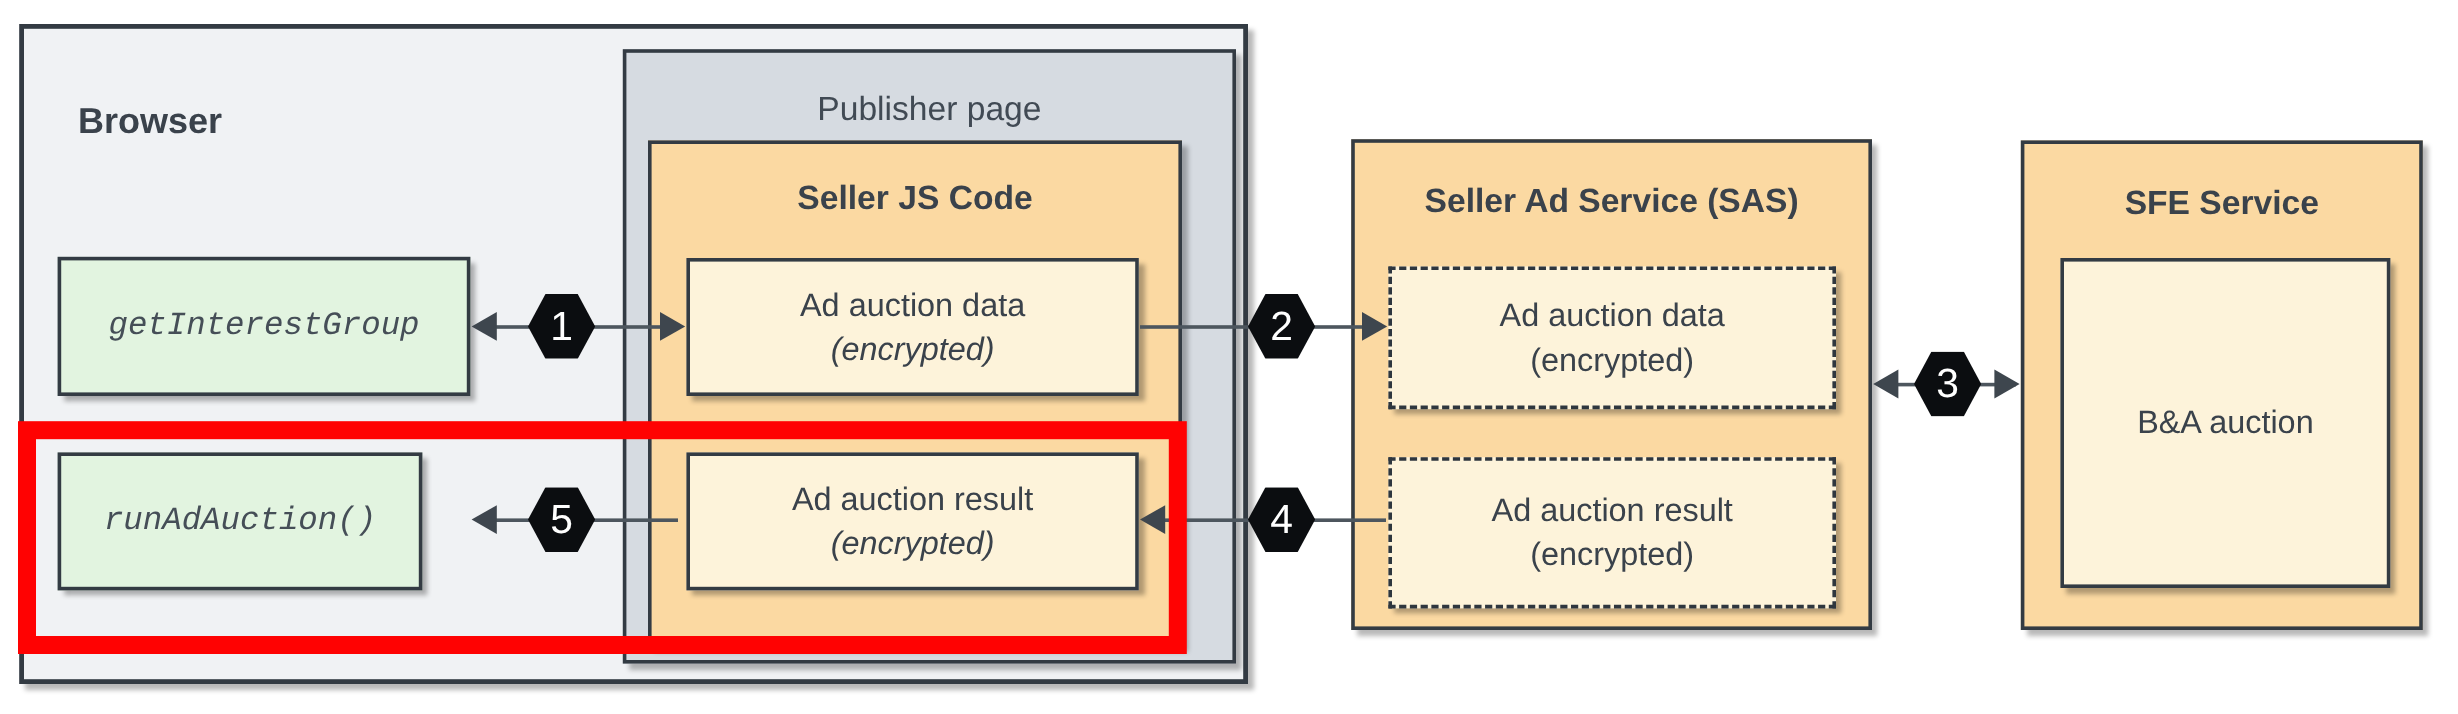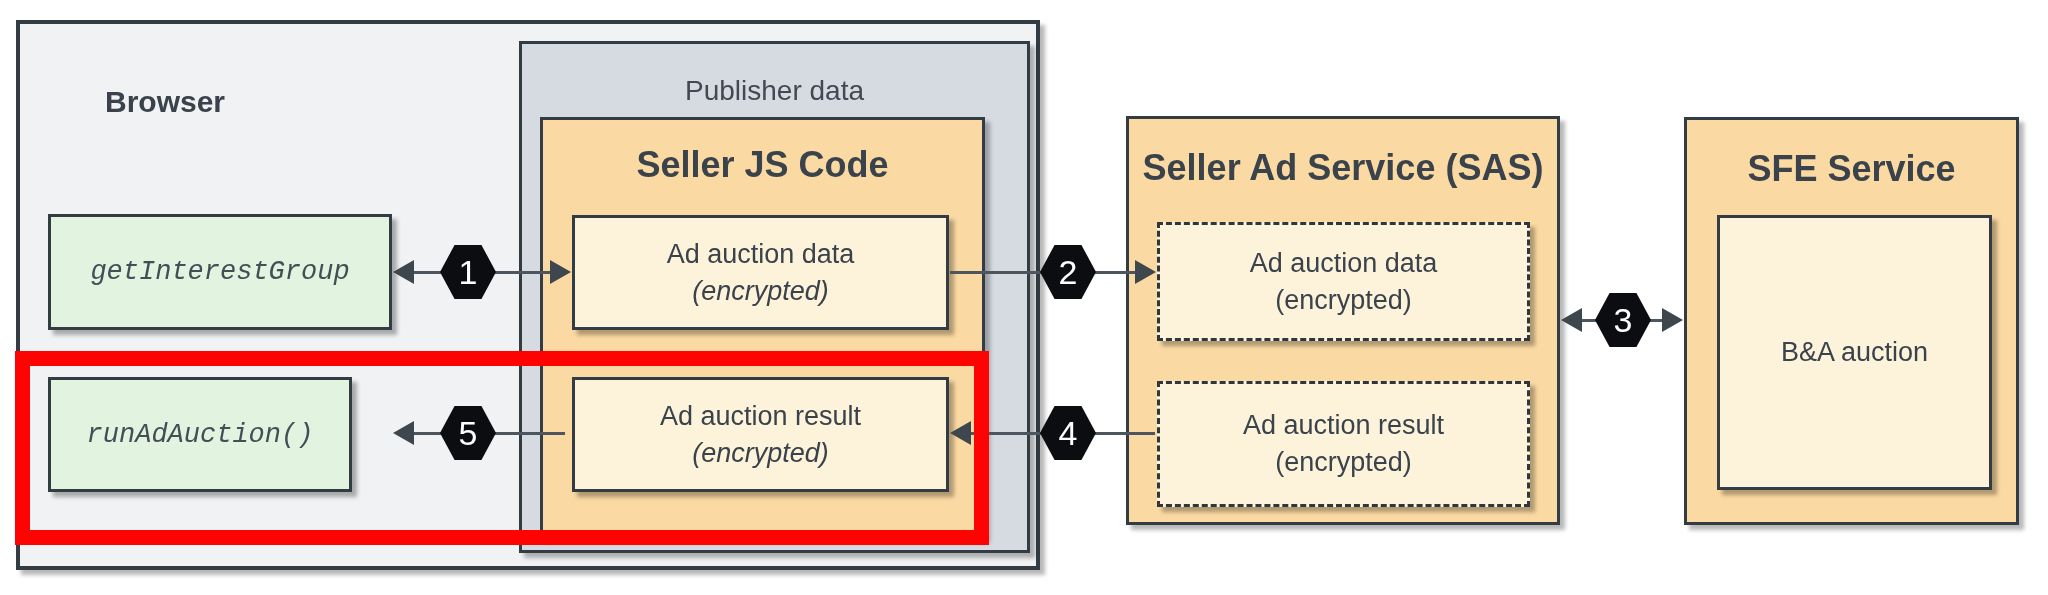--- a/index.html
+++ b/index.html
@@ -9,29 +9,29 @@
     --highlight-red:#ff0202; --hexagon-black:#0b0d10; --connector-gray:#4d565e;
   }
   *{box-sizing:border-box; margin:0; padding:0;}
   html,body{width:2048px; height:595px; background:#ffffff; overflow:hidden;}
   body{font-family:"Liberation Sans", sans-serif; color:var(--text-dark); position:relative;}
   .box{position:absolute; border:3px solid var(--border-dark);
        box-shadow:5px 5px 4px rgba(0,0,0,0.28);}
   .browser{left:16px; top:20px; width:1024px; height:550px;
            background:var(--browser-gray); border-width:4px; z-index:1;}
   .browser-title{position:absolute; left:45px; top:60px; font-size:30px;
-                 font-weight:bold; line-height:36px;margin-left:40px;}
+                 font-weight:bold; line-height:36px;}
   .publisher{left:519px; top:41px; width:511px; height:512px;
              background:var(--publisher-gray); z-index:2;}
   .publisher-title{position:absolute; left:0; right:0; top:30px; text-align:center;
                    font-size:28px; line-height:34px; color:#414a54;}
   .sellerjs{left:540px; top:117px; width:445px; height:421px;
             background:var(--orange); z-index:3;}
   .panel-title{position:absolute; left:0; right:0; text-align:center;
-               font-weight:bold; font-size:36px; line-height:34px;}
+               font-weight:bold; font-size:28px; line-height:34px;}
   .sellerjs .panel-title{top:28px;}
   .inner-box{position:absolute; background:var(--cream); border:3px solid var(--border-dark);
              box-shadow:5px 5px 4px rgba(0,0,0,0.30);
              display:flex; flex-direction:column; align-items:center; justify-content:center;
              text-align:center; font-size:27px; line-height:37px; z-index:4;}
   .inner-box .sub{font-style:italic;}
   .js-data{left:572px; top:215px; width:377px; height:115px;}
   .js-result{left:572px; top:377px; width:377px; height:115px;}
   .green-box{position:absolute; background:var(--green); border:3px solid var(--border-dark);
              box-shadow:5px 5px 4px rgba(0,0,0,0.30);
@@ -70,21 +70,21 @@
        filter:drop-shadow(2px 3px 2px rgba(0,0,0,0.35));}
 </style>
 </head>
 <body>
 
 <div class="box browser">
   <div class="browser-title">Browser</div>
 </div>
 
 <div class="box publisher">
-  <div class="publisher-title">Publisher data</div>
+  <div class="publisher-title">Publisher page</div>
 </div>
 
 <div class="box sellerjs">
   <div class="panel-title">Seller JS Code</div>
 </div>
 
 <div class="inner-box js-data">
   <div>Ad auction data</div>
   <div class="sub">(encrypted)</div>
 </div>

